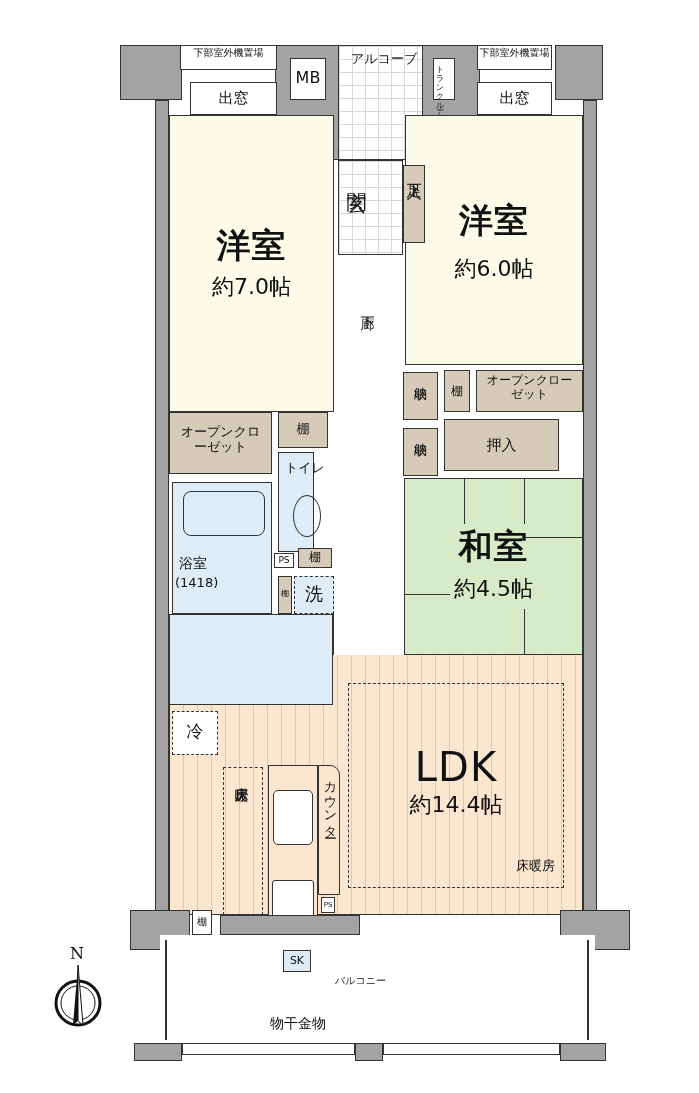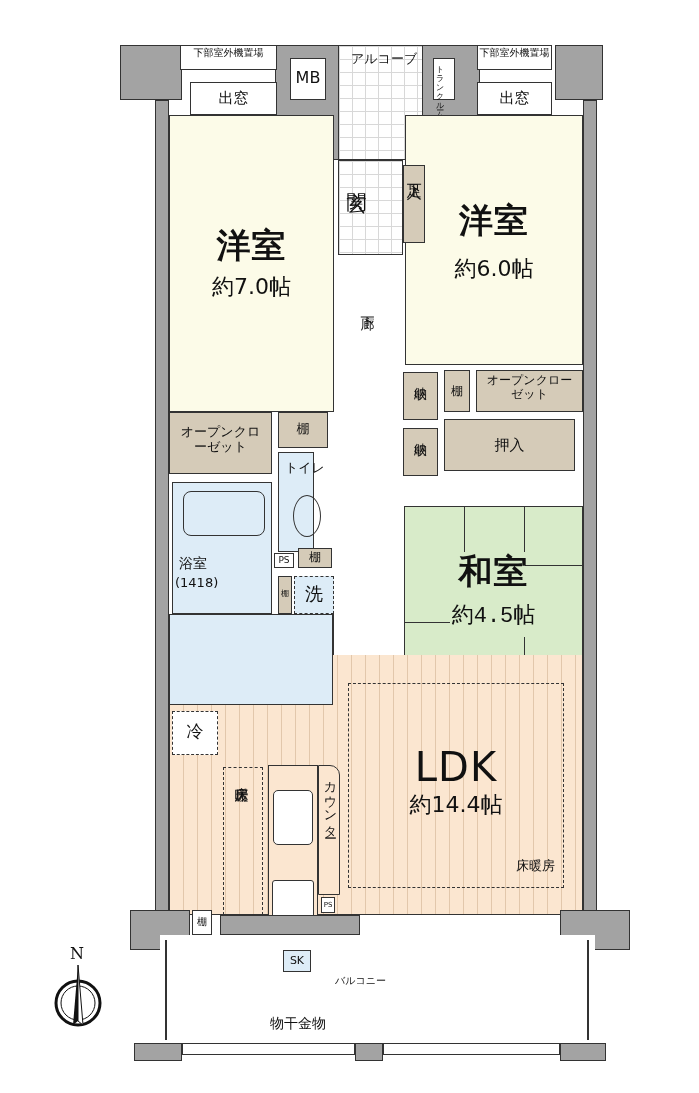--- a/index.html
+++ b/index.html
@@ -84,25 +84,25 @@
 </div>
 <div class="abs store room" style="left:444px;top:370px;width:26px;height:42px;">
   <div class="lbl xs" style="left:0;right:0;top:14px;font-size:12px;">棚</div>
 </div>
 <div class="abs store room" style="left:476px;top:370px;width:107px;height:42px;">
   <div class="lbl xs" style="left:6px;right:6px;top:3px;white-space:normal;font-size:12px;">オープンクローゼット</div>
 </div>
 <div class="abs store room" style="left:403px;top:428px;width:35px;height:48px;">
   <div class="lbl vert sm" style="left:8px;top:4px;">収納</div>
 </div>
-<div class="abs store room" style="left:444px;top:419px;width:131px;height:52px;">
+<div class="abs store room" style="left:444px;top:419px;width:115px;height:52px;">
   <div class="lbl sm" style="left:0;right:0;top:17px;font-size:15px;">押入</div>
 </div>
 
-<div class="abs wa room" style="left:404px;top:506px;width:179px;height:177px;font-family:Liberation Mono, monospace;">
+<div class="abs wa room" style="left:404px;top:478px;width:179px;height:177px;">
   <div class="abs" style="left:59px;top:0;width:1px;height:45px;background:#333;"></div>
   <div class="abs" style="left:119px;top:0;width:1px;height:45px;background:#333;"></div>
   <div class="abs" style="left:120px;top:58px;width:59px;height:1px;background:#333;"></div>
   <div class="abs" style="left:0;top:115px;width:45px;height:1px;background:#333;"></div>
   <div class="abs" style="left:119px;top:130px;width:1px;height:47px;background:#333;"></div>
   <div class="lbl big" style="left:0;right:0;top:48px;">和室</div>
   <div class="lbl mid" style="left:0;right:0;top:97px;">約4.5帖</div>
 </div>
 
 <div class="abs store room" style="left:169px;top:412px;width:103px;height:62px;">

